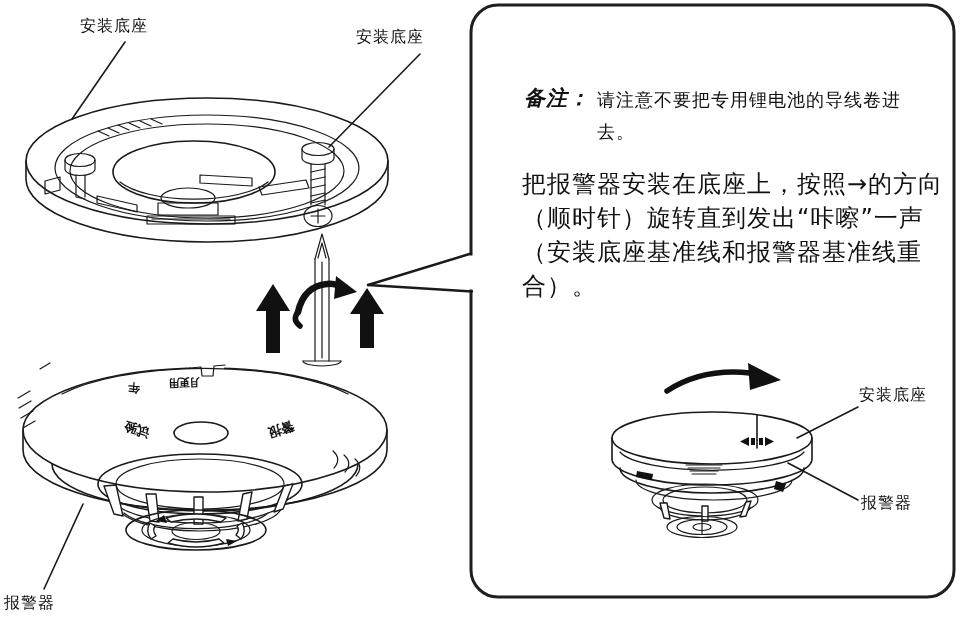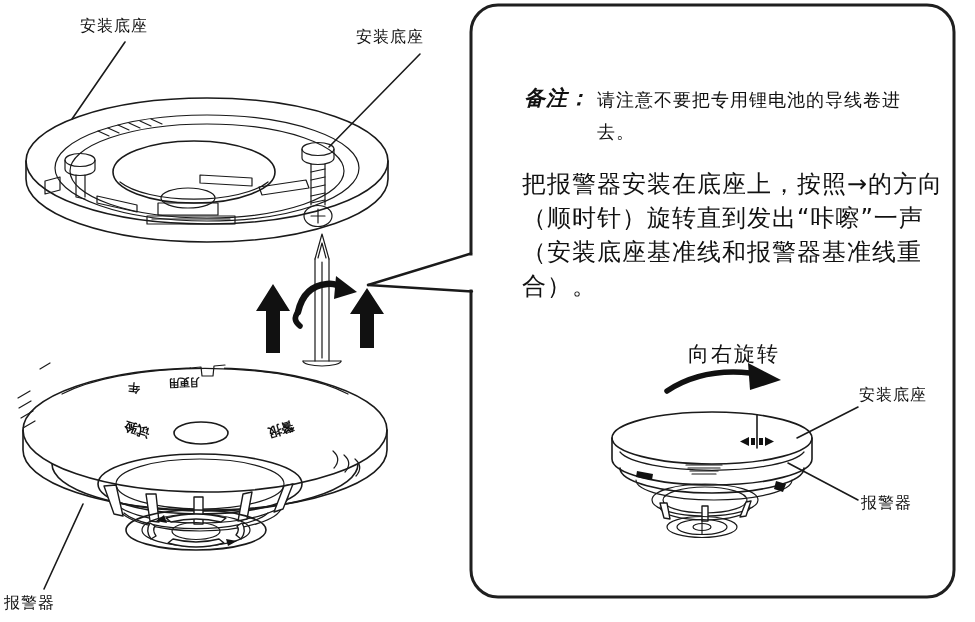--- a/index.html
+++ b/index.html
@@ -221,17 +221,16 @@
 </svg>
 
   <div class="lbl lbl-base-left">安装底座</div>
   <div class="lbl lbl-screw">安装底座</div>
   <div class="lbl lbl-alarm-bl">报警器</div>
 
   <div class="note-label">备注：</div>
   <div class="note-text">请注意不要把专用锂电池的导线卷进去。</div>
   <div class="instruction">把报警器安装在底座上，按照→的方向（顺时针）旋转直到发出“咔嚓”一声（安装底座基准线和报警器基准线重合）。</div>
 
-  <div class="rotate-label">向右旋转</div>
   <div class="lbl lbl-base-right">安装底座</div>
   <div class="lbl lbl-alarm-right">报警器</div>
 
 </div>
 
 </body></html>

